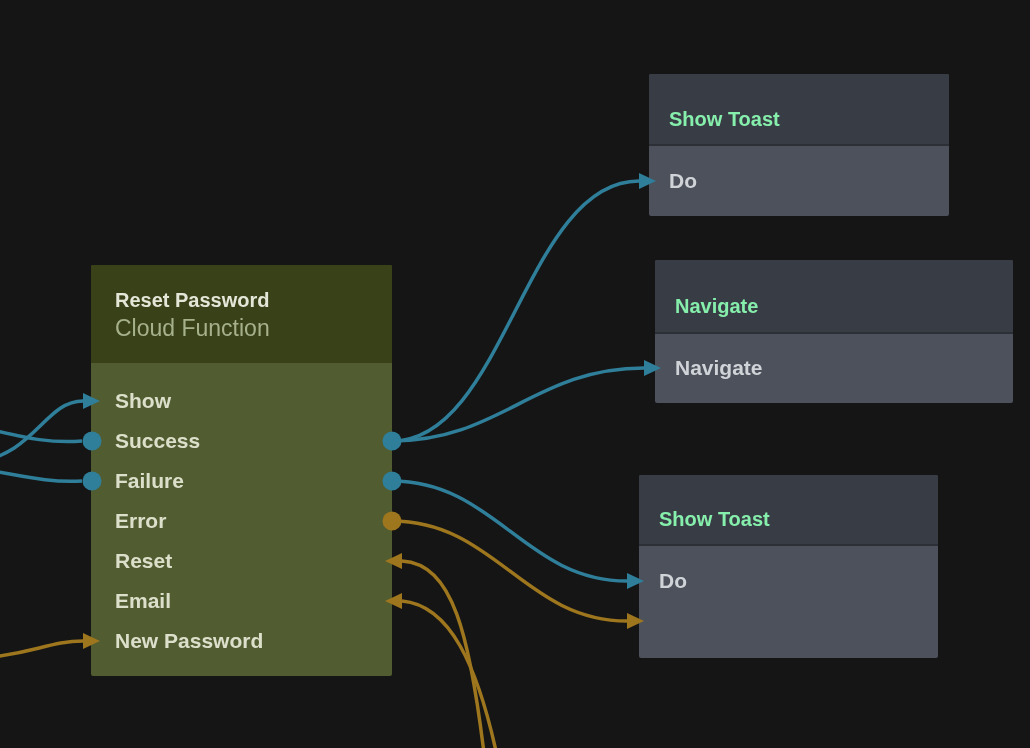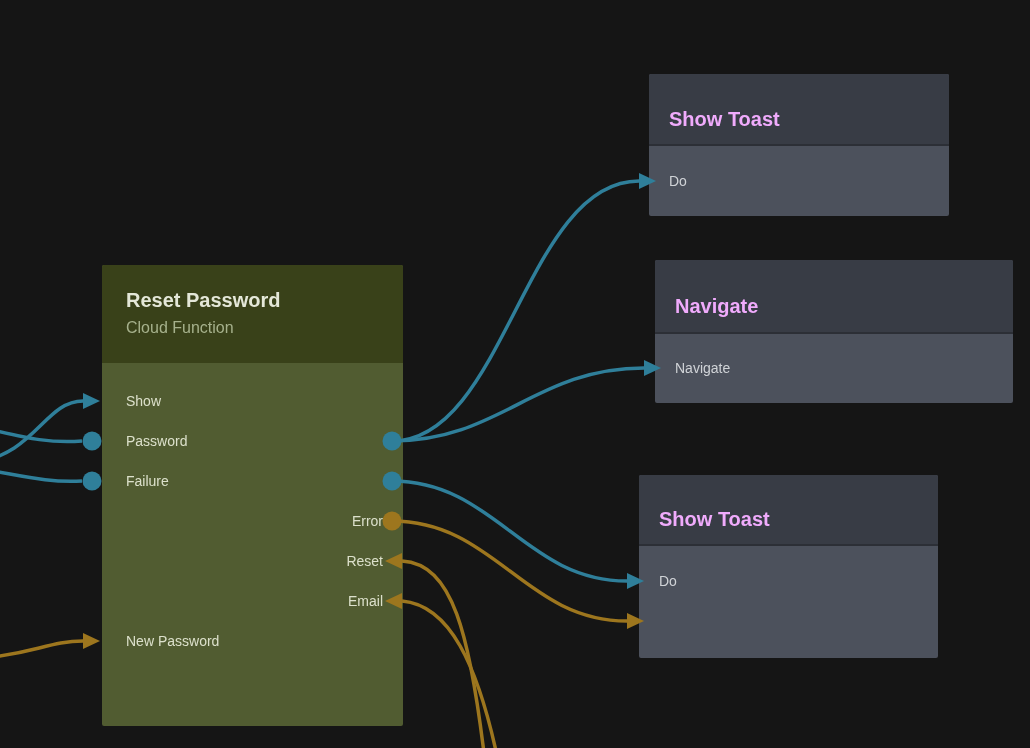--- a/index.html
+++ b/index.html
@@ -7,61 +7,61 @@
     width:1030px;height:748px;overflow:hidden;
     background:var(--background,#151515);
     font-family:"Liberation Sans","DejaVu Sans",sans-serif;
   }
   #canvas{position:relative;width:1030px;height:748px;background:var(--background,#151515);}
 
   
   .node{position:absolute;border-radius:2px;overflow:hidden;}
   .node .hdr{display:flex;flex-direction:column;justify-content:center;}
   .node .title{font-size:20px;font-weight:700;line-height:28px;}
-  .node .subtitle{font-size:16px;font-weight:400;line-height:28px;}
+  .node .subtitle{font-size:23px;font-weight:400;line-height:28px;}
   .row{position:absolute;left:0;right:0;height:40px;display:flex;align-items:center;
-       font-size:14px;font-weight:400;}
+       font-size:21px;font-weight:700;}
 
   .node.green{background:var(--green-body,#515c31);}
   .node.green .hdr{height:98px;background:var(--green-header,#394119);padding-left:24px;}
   .node.green .title{color:#e4e7d8;}
   .node.green .subtitle{color:#a6b18c;}
   .node.green .row{color:#dce0cb;padding:0 20px 0 24px;}
 
   .node.gray{background:var(--gray-body,#4c515c);}
   .node.gray .hdr{height:70px;background:var(--gray-header,#383c45);padding-left:20px;
                   box-shadow:0 2px 0 rgba(18,20,24,.55);}
-  .node.gray .title{color:#f0abfc;margin-top:19px;}
+  .node.gray .title{color:#86efac;margin-top:19px;}
   .node.gray .row{color:#d0d3d7;padding:0 20px;}
 
-  .row.right{justify-content:flex-end;}
+  .row.right{}
 
   
   #wires{position:absolute;left:0;top:0;width:1030px;height:748px;pointer-events:none;}
   .edge{fill:none;stroke-width:3.5px;}
   .edge.teal{stroke:var(--teal,#2f7f9a);}
   .edge.gold{stroke:var(--gold,#9d761e);}
   .marker.teal{fill:var(--teal,#2f7f9a);stroke:none;}
   .marker.gold{fill:var(--gold,#9d761e);stroke:none;}
 </style>
 </head>
 <body>
 
 <div id="canvas">
 
-  <div class="node green" style="left:102px;top:265px;width:301px;height:461px">
+  <div class="node green" style="left:91px;top:265px;width:301px;height:411px">
     <div class="hdr">
       <div class="title">Reset Password</div>
       <div class="subtitle">Cloud Function</div>
     </div>
     <div class="row" style="top:116px">
       <span>Show</span>
     </div>
     <div class="row" style="top:156px">
-      <span>Password</span>
+      <span>Success</span>
     </div>
     <div class="row" style="top:196px">
       <span>Failure</span>
     </div>
     <div class="row right" style="top:236px">
       <span>Error</span>
     </div>
     <div class="row right" style="top:276px">
       <span>Reset</span>
     </div>

